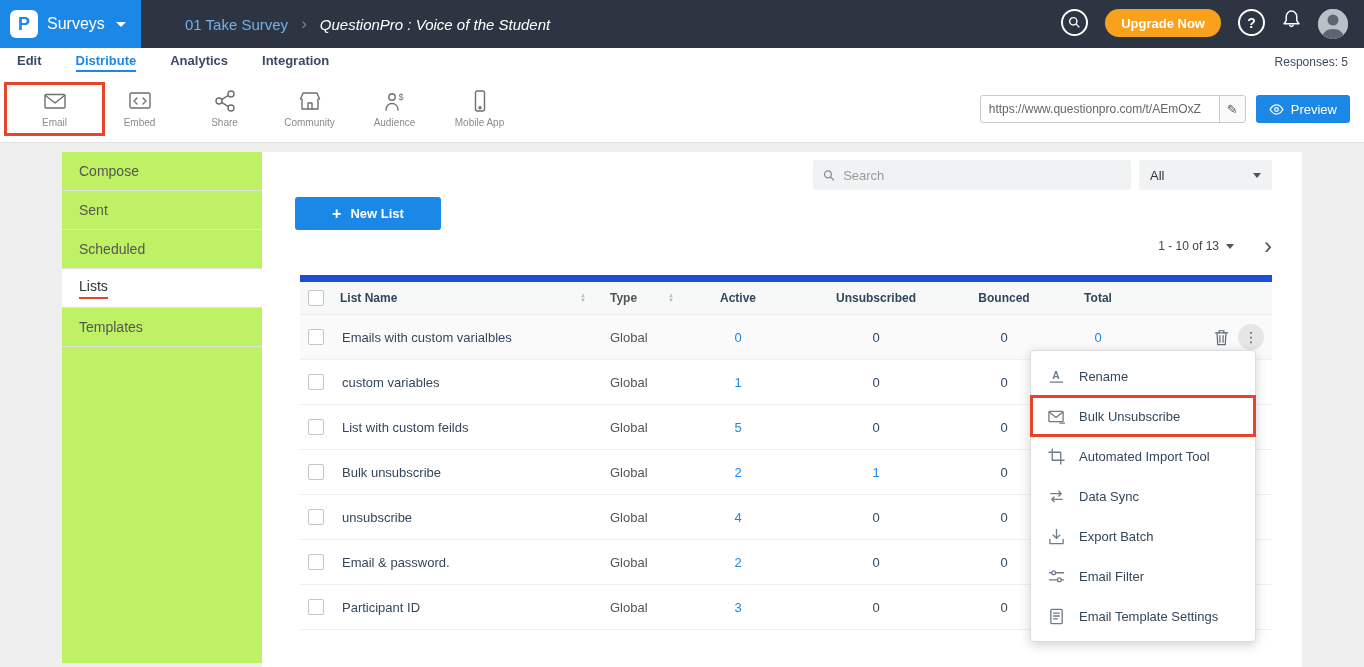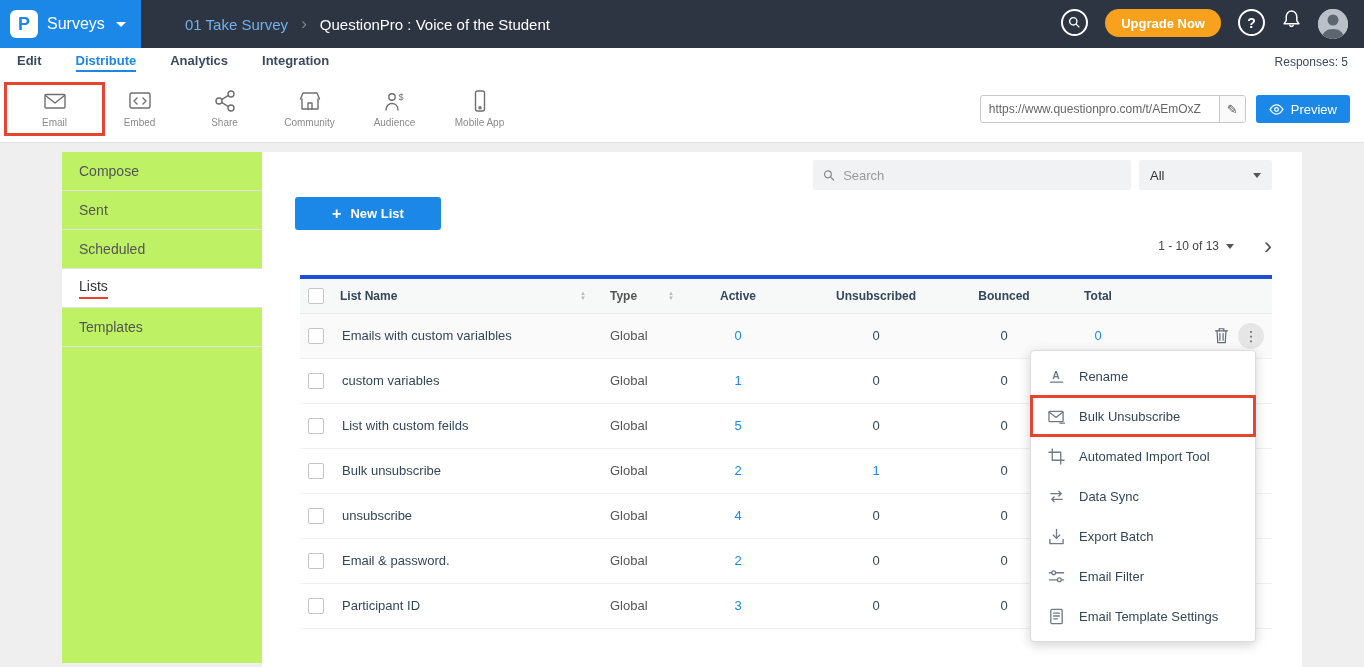--- a/index.html
+++ b/index.html
@@ -13,21 +13,21 @@
 
   
   .topbar { position:absolute; top:0; left:0; right:0; height:48px; background:#2d3542; display:flex; align-items:center; z-index:5; }
   .logo-block { width:141px; height:48px; background:#1b87e6; display:flex; align-items:center; gap:9px; padding-left:10px; cursor:pointer; }
   .logo-badge { width:28px; height:28px; background:#fff; border-radius:6px; color:#1b87e6; font-weight:bold; font-size:18px; display:flex; align-items:center; justify-content:center; }
   .product-name { color:#fff; font-size:16px; }
   .caret-w { width:0; height:0; border-left:5px solid transparent; border-right:5px solid transparent; border-top:5px solid #fff; margin-left:2px; }
   .breadcrumb { margin-left:44px; display:flex; align-items:center; gap:13px; font-size:15px; }
   .bc-survey { color:#6fb1ee; cursor:pointer; }
   .bc-sep { color:#7a8494; font-size:17px; }
-  .bc-title { color:#fff; }
+  .bc-title { color:#fff;font-style:italic; }
   .topbar-right { margin-left:auto; display:flex; align-items:flex-start; gap:17px; padding-right:16px; }
   .circle-btn { width:27px; height:27px; border:2px solid #fff; border-radius:50%; display:flex; align-items:center; justify-content:center; color:#fff; font-size:14px; font-weight:bold; cursor:pointer; }
   .upgrade-btn { height:28px; background:#f7a11c; color:#fff; border:none; border-radius:14px; padding:0 16px; font-size:13px; font-weight:bold; cursor:pointer; font-family:"Liberation Sans",sans-serif; }
   .bell-wrap { cursor:pointer; }
   .avatar { width:30px; height:30px; border-radius:50%; background:#aab3bd; overflow:hidden; cursor:pointer; }
 
   
   .tabbar { position:absolute; top:48px; left:0; right:0; height:28px; background:#fff; display:flex; align-items:center; padding-left:17px; gap:34px; z-index:4;justify-content:center; }
   .tab { font-size:13px; color:#3b4a63; font-weight:bold; cursor:pointer; text-decoration:none; padding-bottom:2px; border-bottom:2px solid transparent; }
   .tab.active { color:#1b87e6; border-bottom-color:#1b87e6; }
@@ -65,21 +65,21 @@
   .new-list-btn { position:absolute; left:33px; top:45px; width:146px; height:33px; background:#1b87e6; color:#fff; border:none; border-radius:3px; font-size:13px; font-weight:bold; display:flex; align-items:center; justify-content:center; gap:9px; cursor:pointer; font-family:"Liberation Sans",sans-serif; }
   .new-list-btn .plus { font-size:16px; font-weight:bold; }
 
   .pagination { position:absolute; top:84px; right:30px; display:flex; align-items:center; gap:8px; font-size:12px; color:#444; }
   .page-dd { display:flex; align-items:center; gap:7px; cursor:pointer; }
   .next-chevron { font-size:24px; color:#555; margin-left:22px; line-height:20px; cursor:pointer; }
 
   .table-wrap { position:absolute; top:123px; left:38px; right:30px; }
   table { width:100%; border-collapse:collapse; table-layout:fixed; font-size:13px; }
   thead tr { background:#f7f8f8; height:36px; }
-  th { font-weight:bold; color:#33475b; font-size:12px; text-align:left; border-top:4px solid #1d4ed8; border-bottom:1px solid #ececec; }
+  th { font-weight:bold; color:#33475b; font-size:12px; text-align:left; border-top:7px solid #1d4ed8; border-bottom:1px solid #ececec; }
   .th-flex { display:flex; align-items:center; justify-content:space-between; padding-right:14px; }
   .sort { display:flex; flex-direction:column; color:#b9b9b9; font-size:6px; line-height:5px; cursor:pointer; }
   tbody tr { height:45px; border-bottom:1px solid #f0f0f0; }
   tbody tr:first-child { background:#fafafa; }
   td.c-cb, th.c-cb { padding-left:8px; }
   input[type="checkbox"] { appearance:none; -webkit-appearance:none; width:16px; height:16px; border:1px solid #c5c5c5; border-radius:2px; background:#fff; cursor:pointer; display:block; }
   .c-name { color:#33475b; padding-left:2px; cursor:pointer; }
   .c-type { color:#555; padding-left:10px; }
   .c-num { text-align:center; color:#33475b; cursor:pointer; }
   .c-num.blue { color:#1b87e6; }

